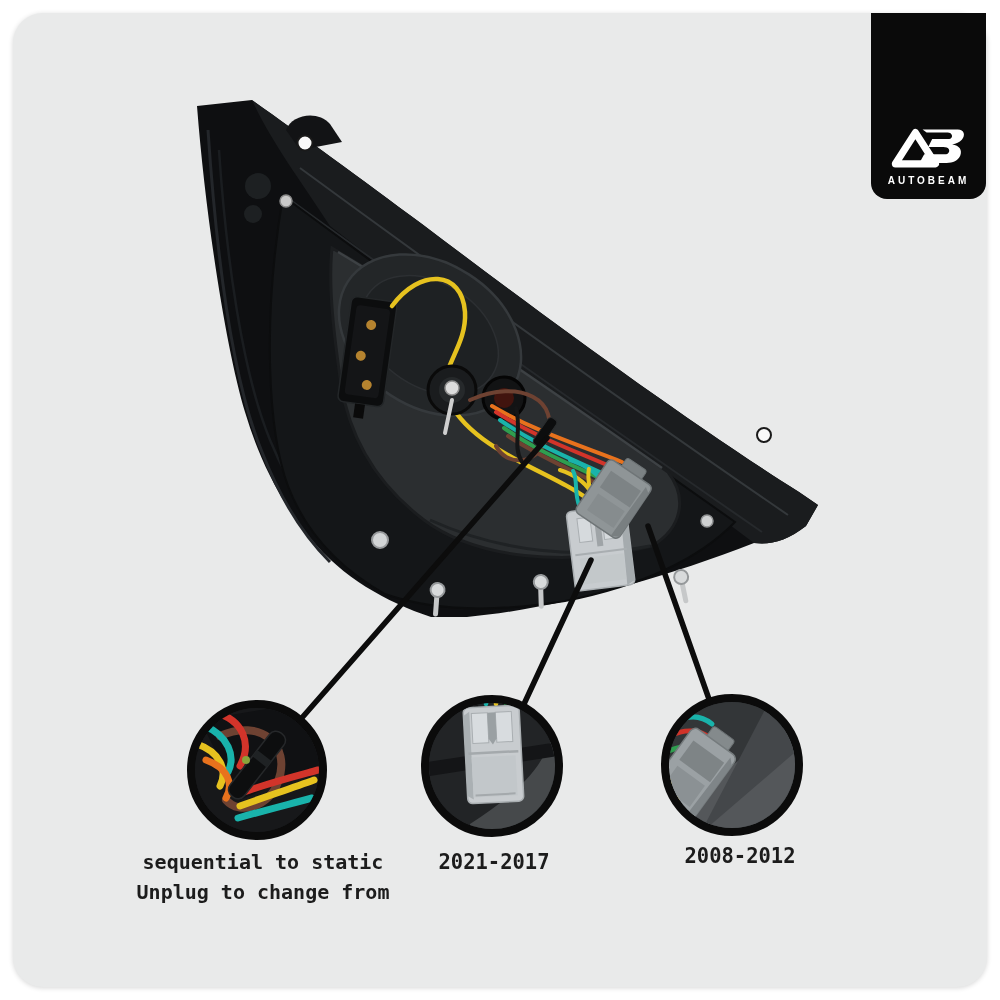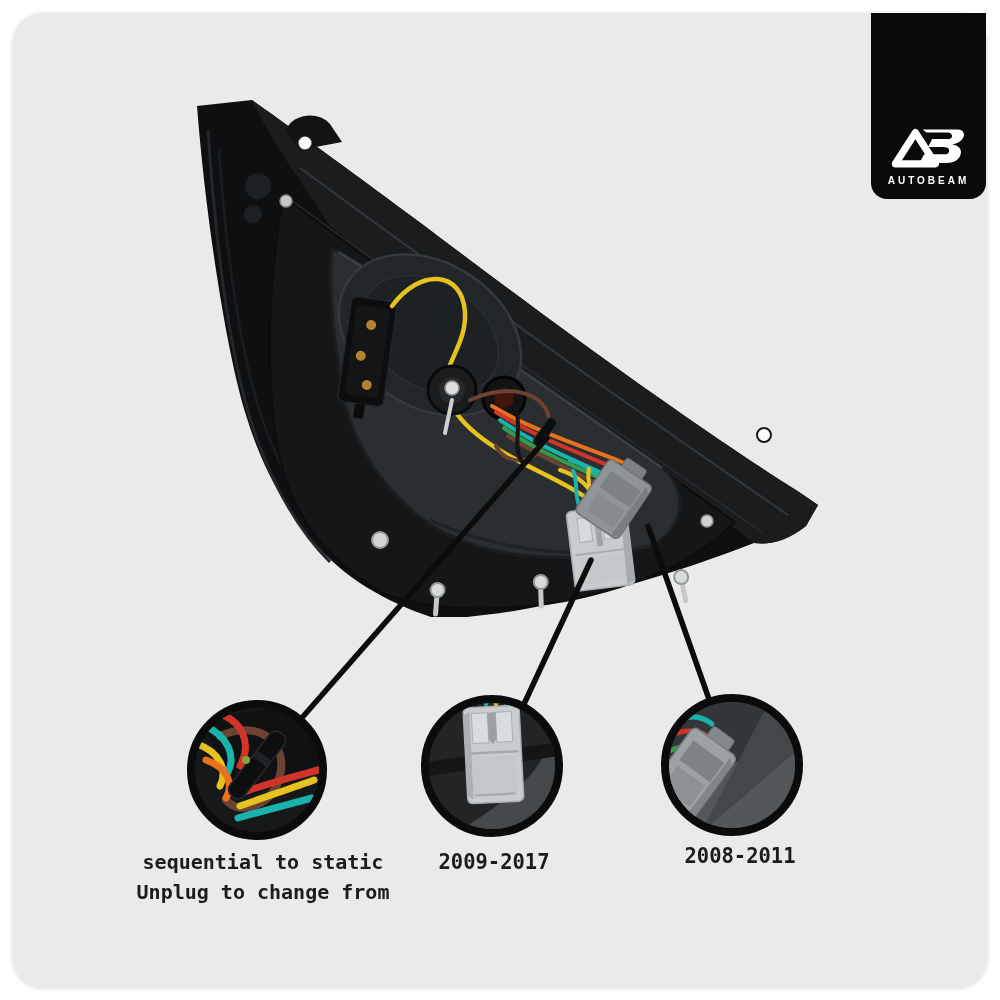--- a/index.html
+++ b/index.html
@@ -258,17 +258,17 @@
              C78,17 80,14 78,11 C77,9 74,9 71,9 L47,9 Z" fill="#ffffff"></path>
   </svg>
   <div class="brand-name">AUTOBEAM</div>
 </div>
 
 <div class="callout-label l1">
   <span>sequential to static</span>
   <span>Unplug to change from</span>
 </div>
 <div class="callout-label l2">
-  <span>2009-2017</span>
+  <span>2021-2017</span>
 </div>
 <div class="callout-label l3">
-  <span>2008-2011</span>
+  <span>2008-2012</span>
 </div>
 
 </body></html>

